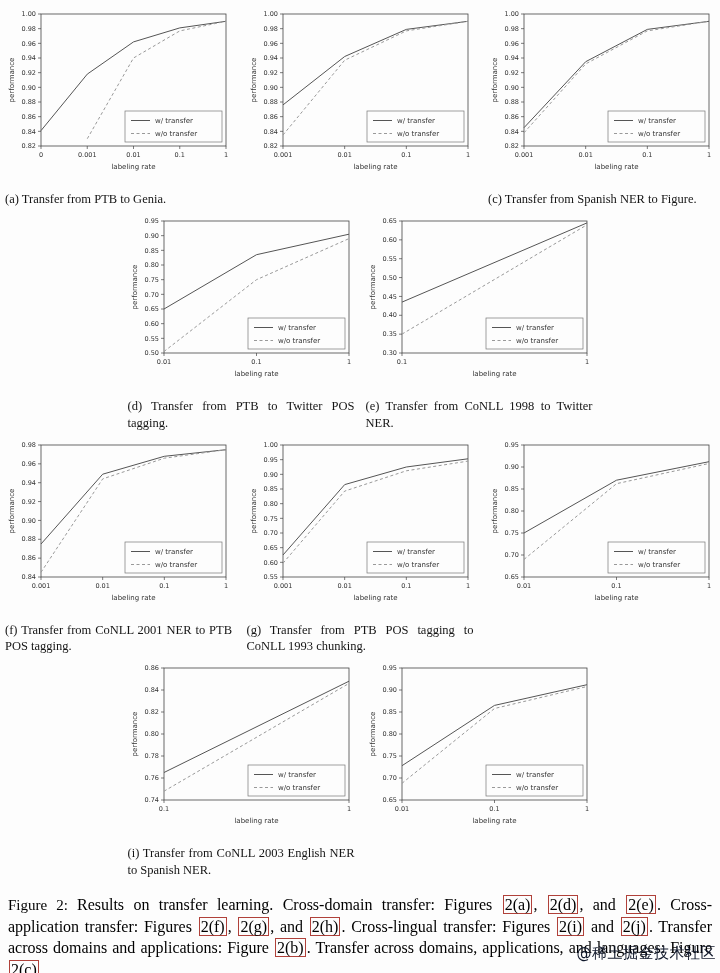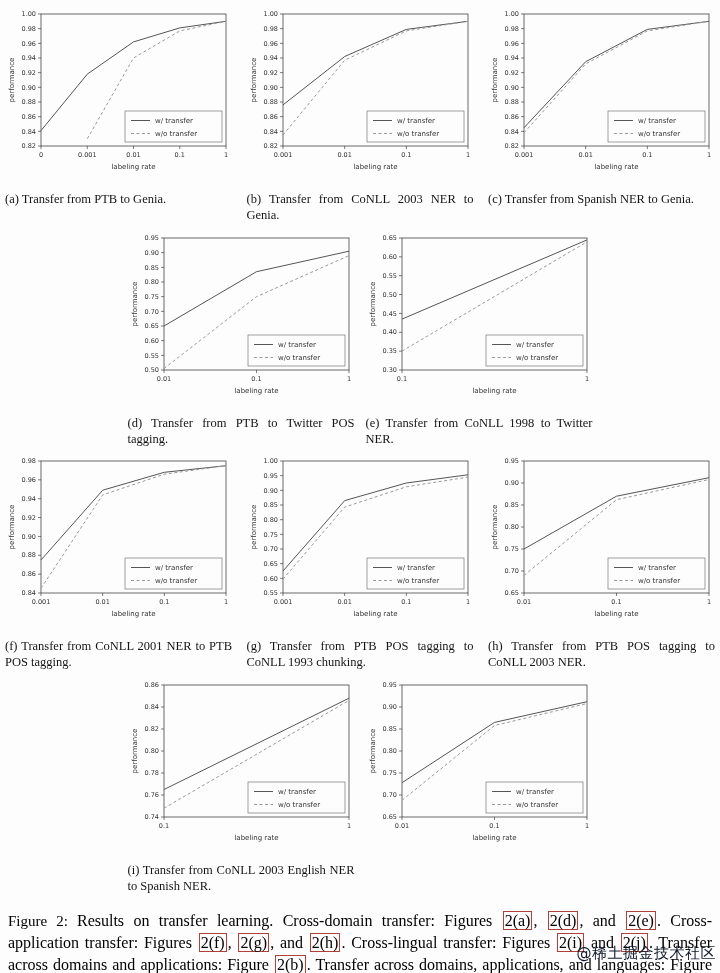--- a/index.html
+++ b/index.html
@@ -119,21 +119,20 @@
           <text transform="translate(9,72) rotate(-90)" text-anchor="middle" font-size="7" fill="#333333">performance</text>
           <text x="128.5" y="161" text-anchor="middle" font-size="7" fill="#333333">labeling rate</text>
           <g>
             <rect x="120" y="103" width="97" height="31" fill="#fdfdfd" stroke="#777" stroke-width="0.7"></rect>
             <line x1="126" y1="112.5" x2="145" y2="112.5" stroke="#555555" stroke-width="1"></line>
             <text x="150" y="115" font-size="7" fill="#333333">w/ transfer</text>
             <line x1="126" y1="125.5" x2="145" y2="125.5" stroke="#999999" stroke-width="1" stroke-dasharray="3 2.5"></line>
             <text x="150" y="128" font-size="7" fill="#333333">w/o transfer</text>
           </g>
         </svg>
-        <figcaption class="subcap">(b)  Transfer from CoNLL 2003 NER to Genia.</figcaption>
       </figure>
       <figure class="subfig">
         <svg class="chart" width="227" height="170" viewBox="0 0 227 170" font-family="DejaVu Sans, sans-serif">
           <line x1="33" y1="138" x2="36" y2="138" stroke="#444444" stroke-width="0.7"></line>
           <text x="31" y="140.2" text-anchor="end" font-size="6.5" fill="#333333">0.82</text>
           <line x1="33" y1="123.33333333333333" x2="36" y2="123.33333333333333" stroke="#444444" stroke-width="0.7"></line>
           <text x="31" y="125.53333333333333" text-anchor="end" font-size="6.5" fill="#333333">0.84</text>
           <line x1="33" y1="108.66666666666666" x2="36" y2="108.66666666666666" stroke="#444444" stroke-width="0.7"></line>
           <text x="31" y="110.86666666666666" text-anchor="end" font-size="6.5" fill="#333333">0.86</text>
           <line x1="33" y1="94.00000000000006" x2="36" y2="94.00000000000006" stroke="#444444" stroke-width="0.7"></line>
@@ -164,21 +163,21 @@
           <text transform="translate(9,72) rotate(-90)" text-anchor="middle" font-size="7" fill="#333333">performance</text>
           <text x="128.5" y="161" text-anchor="middle" font-size="7" fill="#333333">labeling rate</text>
           <g>
             <rect x="120" y="103" width="97" height="31" fill="#fdfdfd" stroke="#777" stroke-width="0.7"></rect>
             <line x1="126" y1="112.5" x2="145" y2="112.5" stroke="#555555" stroke-width="1"></line>
             <text x="150" y="115" font-size="7" fill="#333333">w/ transfer</text>
             <line x1="126" y1="125.5" x2="145" y2="125.5" stroke="#999999" stroke-width="1" stroke-dasharray="3 2.5"></line>
             <text x="150" y="128" font-size="7" fill="#333333">w/o transfer</text>
           </g>
         </svg>
-        <figcaption class="subcap">(c)  Transfer from Spanish NER to Genia.</figcaption>
+        <figcaption class="subcap">(c)  Transfer from Spanish NER to Figure.</figcaption>
       </figure>
     </div>
   <div class="chart-row row-2">
       <figure class="subfig">
         <svg class="chart" width="227" height="170" viewBox="0 0 227 170" font-family="DejaVu Sans, sans-serif">
           <line x1="33" y1="138" x2="36" y2="138" stroke="#444444" stroke-width="0.7"></line>
           <text x="31" y="140.2" text-anchor="end" font-size="6.5" fill="#333333">0.50</text>
           <line x1="33" y1="123.33333333333331" x2="36" y2="123.33333333333331" stroke="#444444" stroke-width="0.7"></line>
           <text x="31" y="125.53333333333332" text-anchor="end" font-size="6.5" fill="#333333">0.55</text>
           <line x1="33" y1="108.66666666666667" x2="36" y2="108.66666666666667" stroke="#444444" stroke-width="0.7"></line>
@@ -371,21 +370,20 @@
           <text transform="translate(9,72) rotate(-90)" text-anchor="middle" font-size="7" fill="#333333">performance</text>
           <text x="128.5" y="161" text-anchor="middle" font-size="7" fill="#333333">labeling rate</text>
           <g>
             <rect x="120" y="103" width="97" height="31" fill="#fdfdfd" stroke="#777" stroke-width="0.7"></rect>
             <line x1="126" y1="112.5" x2="145" y2="112.5" stroke="#555555" stroke-width="1"></line>
             <text x="150" y="115" font-size="7" fill="#333333">w/ transfer</text>
             <line x1="126" y1="125.5" x2="145" y2="125.5" stroke="#999999" stroke-width="1" stroke-dasharray="3 2.5"></line>
             <text x="150" y="128" font-size="7" fill="#333333">w/o transfer</text>
           </g>
         </svg>
-        <figcaption class="subcap">(h)  Transfer from PTB POS tagging to CoNLL 2003 NER.</figcaption>
       </figure>
     </div>
   <div class="chart-row row-2">
       <figure class="subfig">
         <svg class="chart" width="227" height="170" viewBox="0 0 227 170" font-family="DejaVu Sans, sans-serif">
           <line x1="33" y1="138" x2="36" y2="138" stroke="#444444" stroke-width="0.7"></line>
           <text x="31" y="140.2" text-anchor="end" font-size="6.5" fill="#333333">0.74</text>
           <line x1="33" y1="115.99999999999997" x2="36" y2="115.99999999999997" stroke="#444444" stroke-width="0.7"></line>
           <text x="31" y="118.19999999999997" text-anchor="end" font-size="6.5" fill="#333333">0.76</text>
           <line x1="33" y1="93.99999999999996" x2="36" y2="93.99999999999996" stroke="#444444" stroke-width="0.7"></line>

